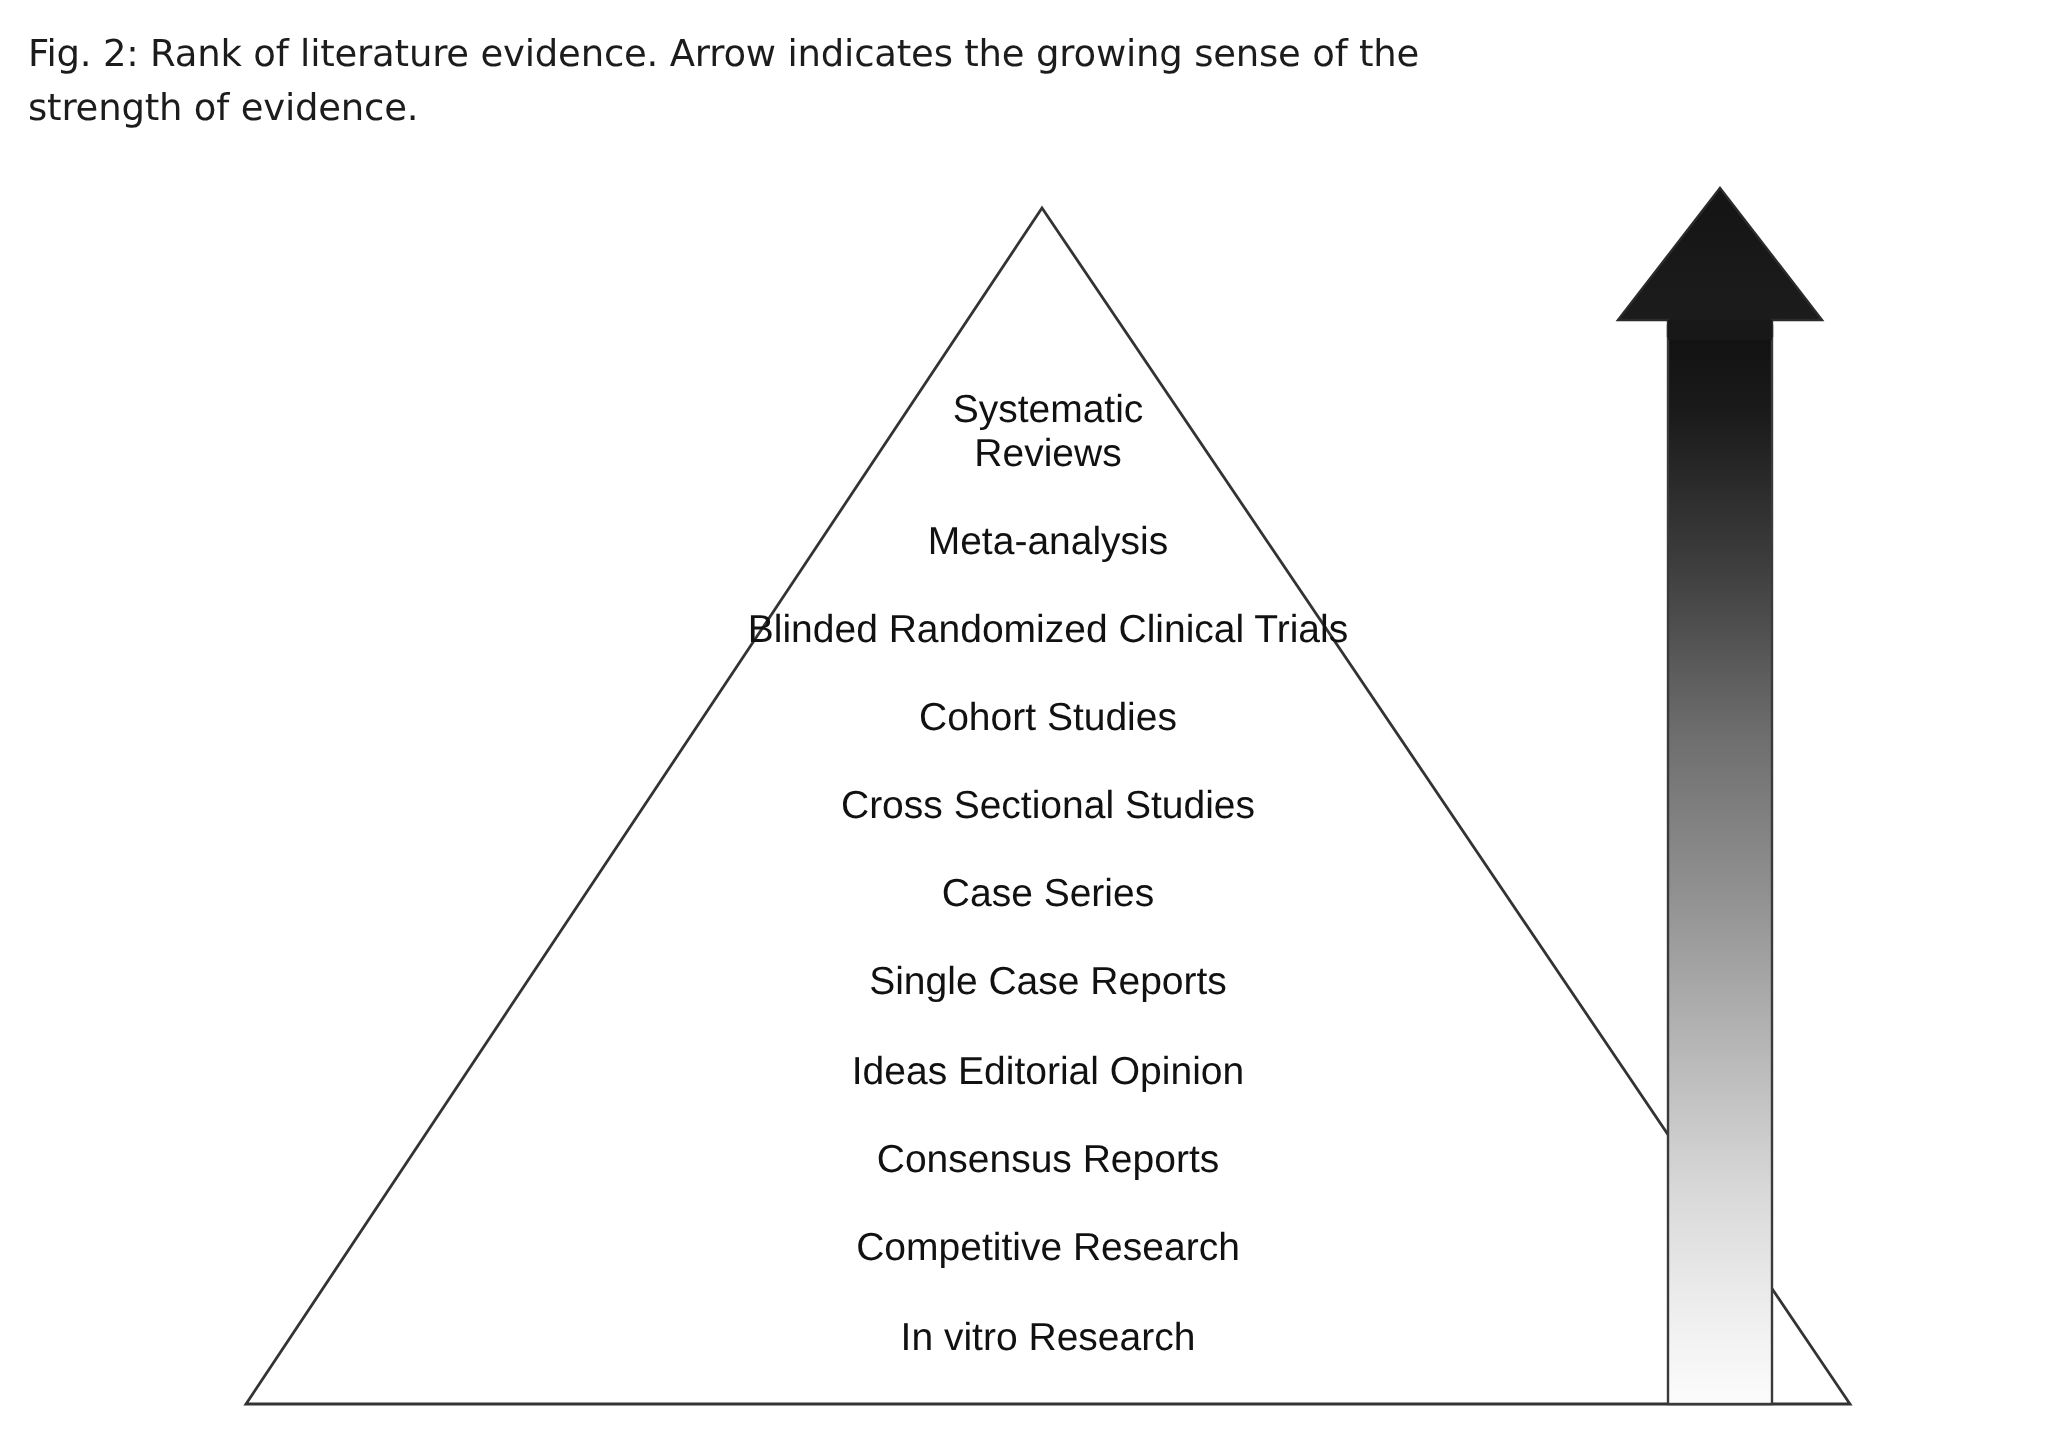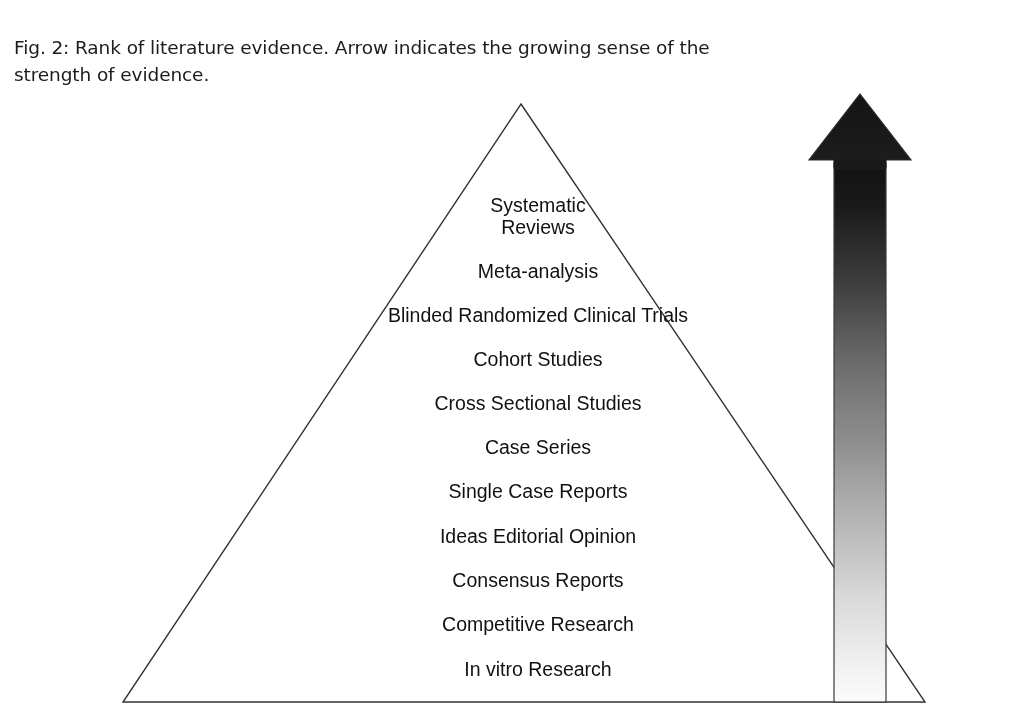--- a/index.html
+++ b/index.html
@@ -29,41 +29,40 @@
     position: absolute;
     left: 14px;
     top: 14px;
     width: 730px;
     font-family: "DejaVu Sans", sans-serif;
     font-size: 18.5px;
     line-height: 27px;
     color: #1c1c1c;
     letter-spacing: -0.1px;
     white-space: pre-wrap;
-    margin-top: 20px;
   }
 
   
   .diagram {
     position: absolute;
     left: 0;
     top: 76px;
     width: 1024px;
     height: 640px;
   }
   .diagram svg {
     display: block;
     width: 1024px;
     height: 640px;
   }
 
   
   .tier-labels {
     position: absolute;
-    left: 16px;
+    left: 2px;
     top: 76px;
     width: 912px;
     height: 640px;
     pointer-events: none;
     text-decoration: underline;
   }
   .tier-label {
     position: absolute;
     left: 0;
     width: 1044px;

